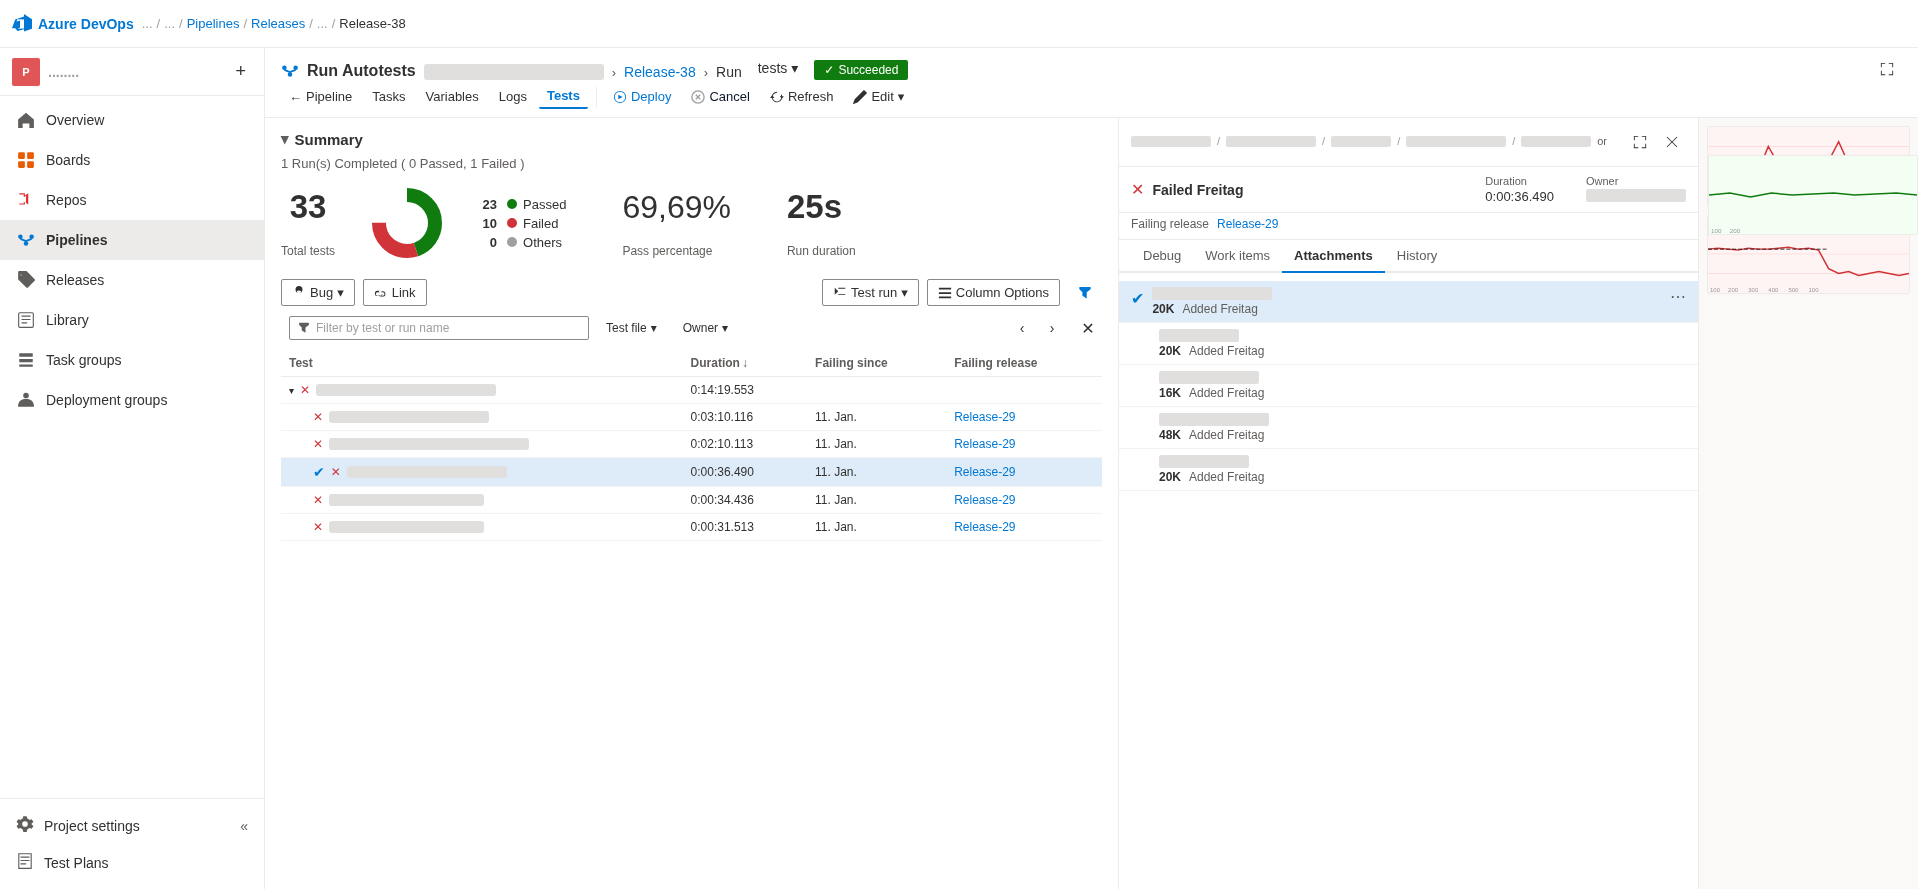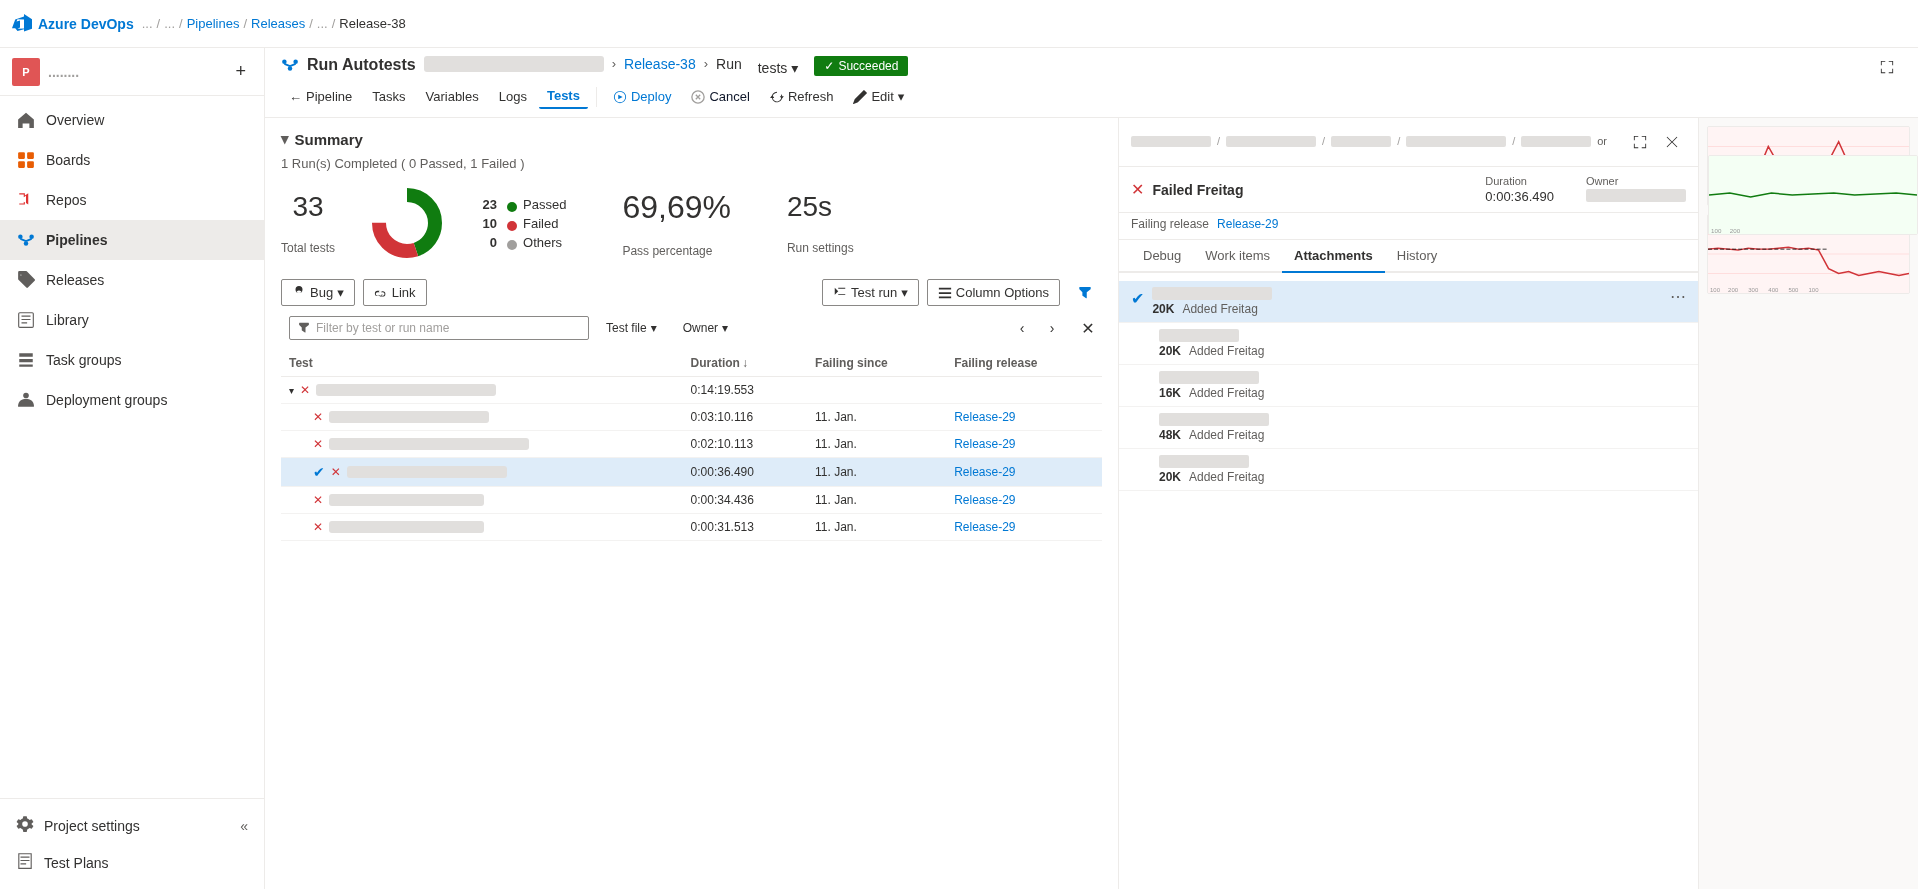--- a/index.html
+++ b/index.html
@@ -36,44 +36,44 @@
     .sidebar-item .icon { width: 20px; height: 20px; display: flex; align-items: center; justify-content: center; flex-shrink: 0; }
     .sidebar-footer { padding: 8px 16px; border-top: 1px solid #edebe9; }
     .sidebar-footer-item { display: flex; align-items: center; gap: 10px; padding: 8px 0; cursor: pointer; color: #323130; font-size: 14px; }
     .collapse-btn { margin-left: auto; cursor: pointer; color: #605e5c; }
 
     
     .main { flex: 1; display: flex; flex-direction: column; overflow: hidden; }
 
     
     .page-header { padding: 8px 16px; border-bottom: 1px solid #edebe9; background: #fff; }
-    .page-title-row { display: flex; align-items: flex-start; gap: 8px; margin-bottom: 4px; }
+    .page-title-row { display: flex; align-items: flex-end; gap: 8px; margin-bottom: 4px; }
     .page-title { font-size: 16px; font-weight: 600; color: #323130; }
     .succeeded-badge { background: #107c10; color: #fff; border-radius: 2px; padding: 3px 10px; font-size: 12px; display: flex; align-items: center; gap: 4px; }
     .toolbar { display: flex; align-items: center; gap: 4px; }
     .toolbar-btn { display: flex; align-items: center; gap: 4px; padding: 4px 8px; border: none; background: transparent; cursor: pointer; color: #323130; font-size: 13px; border-radius: 2px; }
     .toolbar-btn.active { border-bottom: 2px solid #0078d4; color: #0078d4; font-weight: 600; }
     .toolbar-divider { width: 1px; height: 20px; background: #edebe9; margin: 0 4px; }
 
     
     .content-area { flex: 1; display: flex; overflow: hidden; }
 
     
     .test-panel { flex: 1; overflow-y: auto; padding: 12px 16px; }
     .summary-section { margin-bottom: 16px; }
     .summary-title { display: flex; align-items: center; gap: 6px; font-size: 15px; font-weight: 600; margin-bottom: 8px; cursor: pointer; }
     .runs-info { color: #605e5c; font-size: 13px; margin-bottom: 12px; }
 
     .stats-row { display: flex; align-items: center; gap: 32px; margin-bottom: 16px; }
     .stat-block { text-align: center; }
-    .stat-number { font-size: 28px; font-weight: 400; color: #323130; }
+    .stat-number { font-size: 33px; font-weight: 700; color: #323130; }
     .stat-label { font-size: 12px; color: #605e5c; margin-top: 18px; }
     .donut-container { position: relative; width: 80px; height: 80px; }
     .legend { display: flex; flex-direction: column; gap: 4px; }
-    .legend-item { display: flex; align-items: flex-end; gap: 6px; font-size: 13px; }
+    .legend-item { display: flex; align-items: center; gap: 6px; font-size: 13px; }
     .legend-dot { width: 10px; height: 10px; border-radius: 50%; flex-shrink: 0; }
     .legend-count { font-weight: 600; margin-right: 4px; width: 18px; text-align: right; }
 
     .pct-block { text-align: left; }
     .pct-number { font-size: 32px; font-weight: 300; }
 
     .actions-row { display: flex; align-items: center; gap: 8px; margin-bottom: 8px; flex-wrap: wrap; }
     .action-btn { display: flex; align-items: center; gap: 4px; padding: 5px 10px; border: 1px solid #8a8886; background: #fff; cursor: pointer; color: #323130; font-size: 13px; border-radius: 2px; }
 
     .filter-row { display: flex; align-items: center; gap: 8px; margin-bottom: 8px; }
@@ -392,21 +392,21 @@
               </div>
             </div>
 
             <div class="pct-block" style="margin-left:24px">
               <div class="stat-number pct-number">69,69%</div>
               <div class="stat-label">Pass percentage</div>
             </div>
 
             <div class="pct-block" style="margin-left:24px">
               <div class="stat-number">25s</div>
-              <div class="stat-label">Run settings</div>
+              <div class="stat-label">Run duration</div>
             </div>
           </div>
         </div>
 
         <div class="actions-row">
           <button class="action-btn">
             <svg width="14" height="14" viewBox="0 0 16 16" fill="#323130">
                 <path d="M8 0a4 4 0 1 0 0 8A4 4 0 0 0 8 0zM5 8a3 3 0 1 1 6 0H5z"></path>
               </svg>
             <span>Bug</span>

